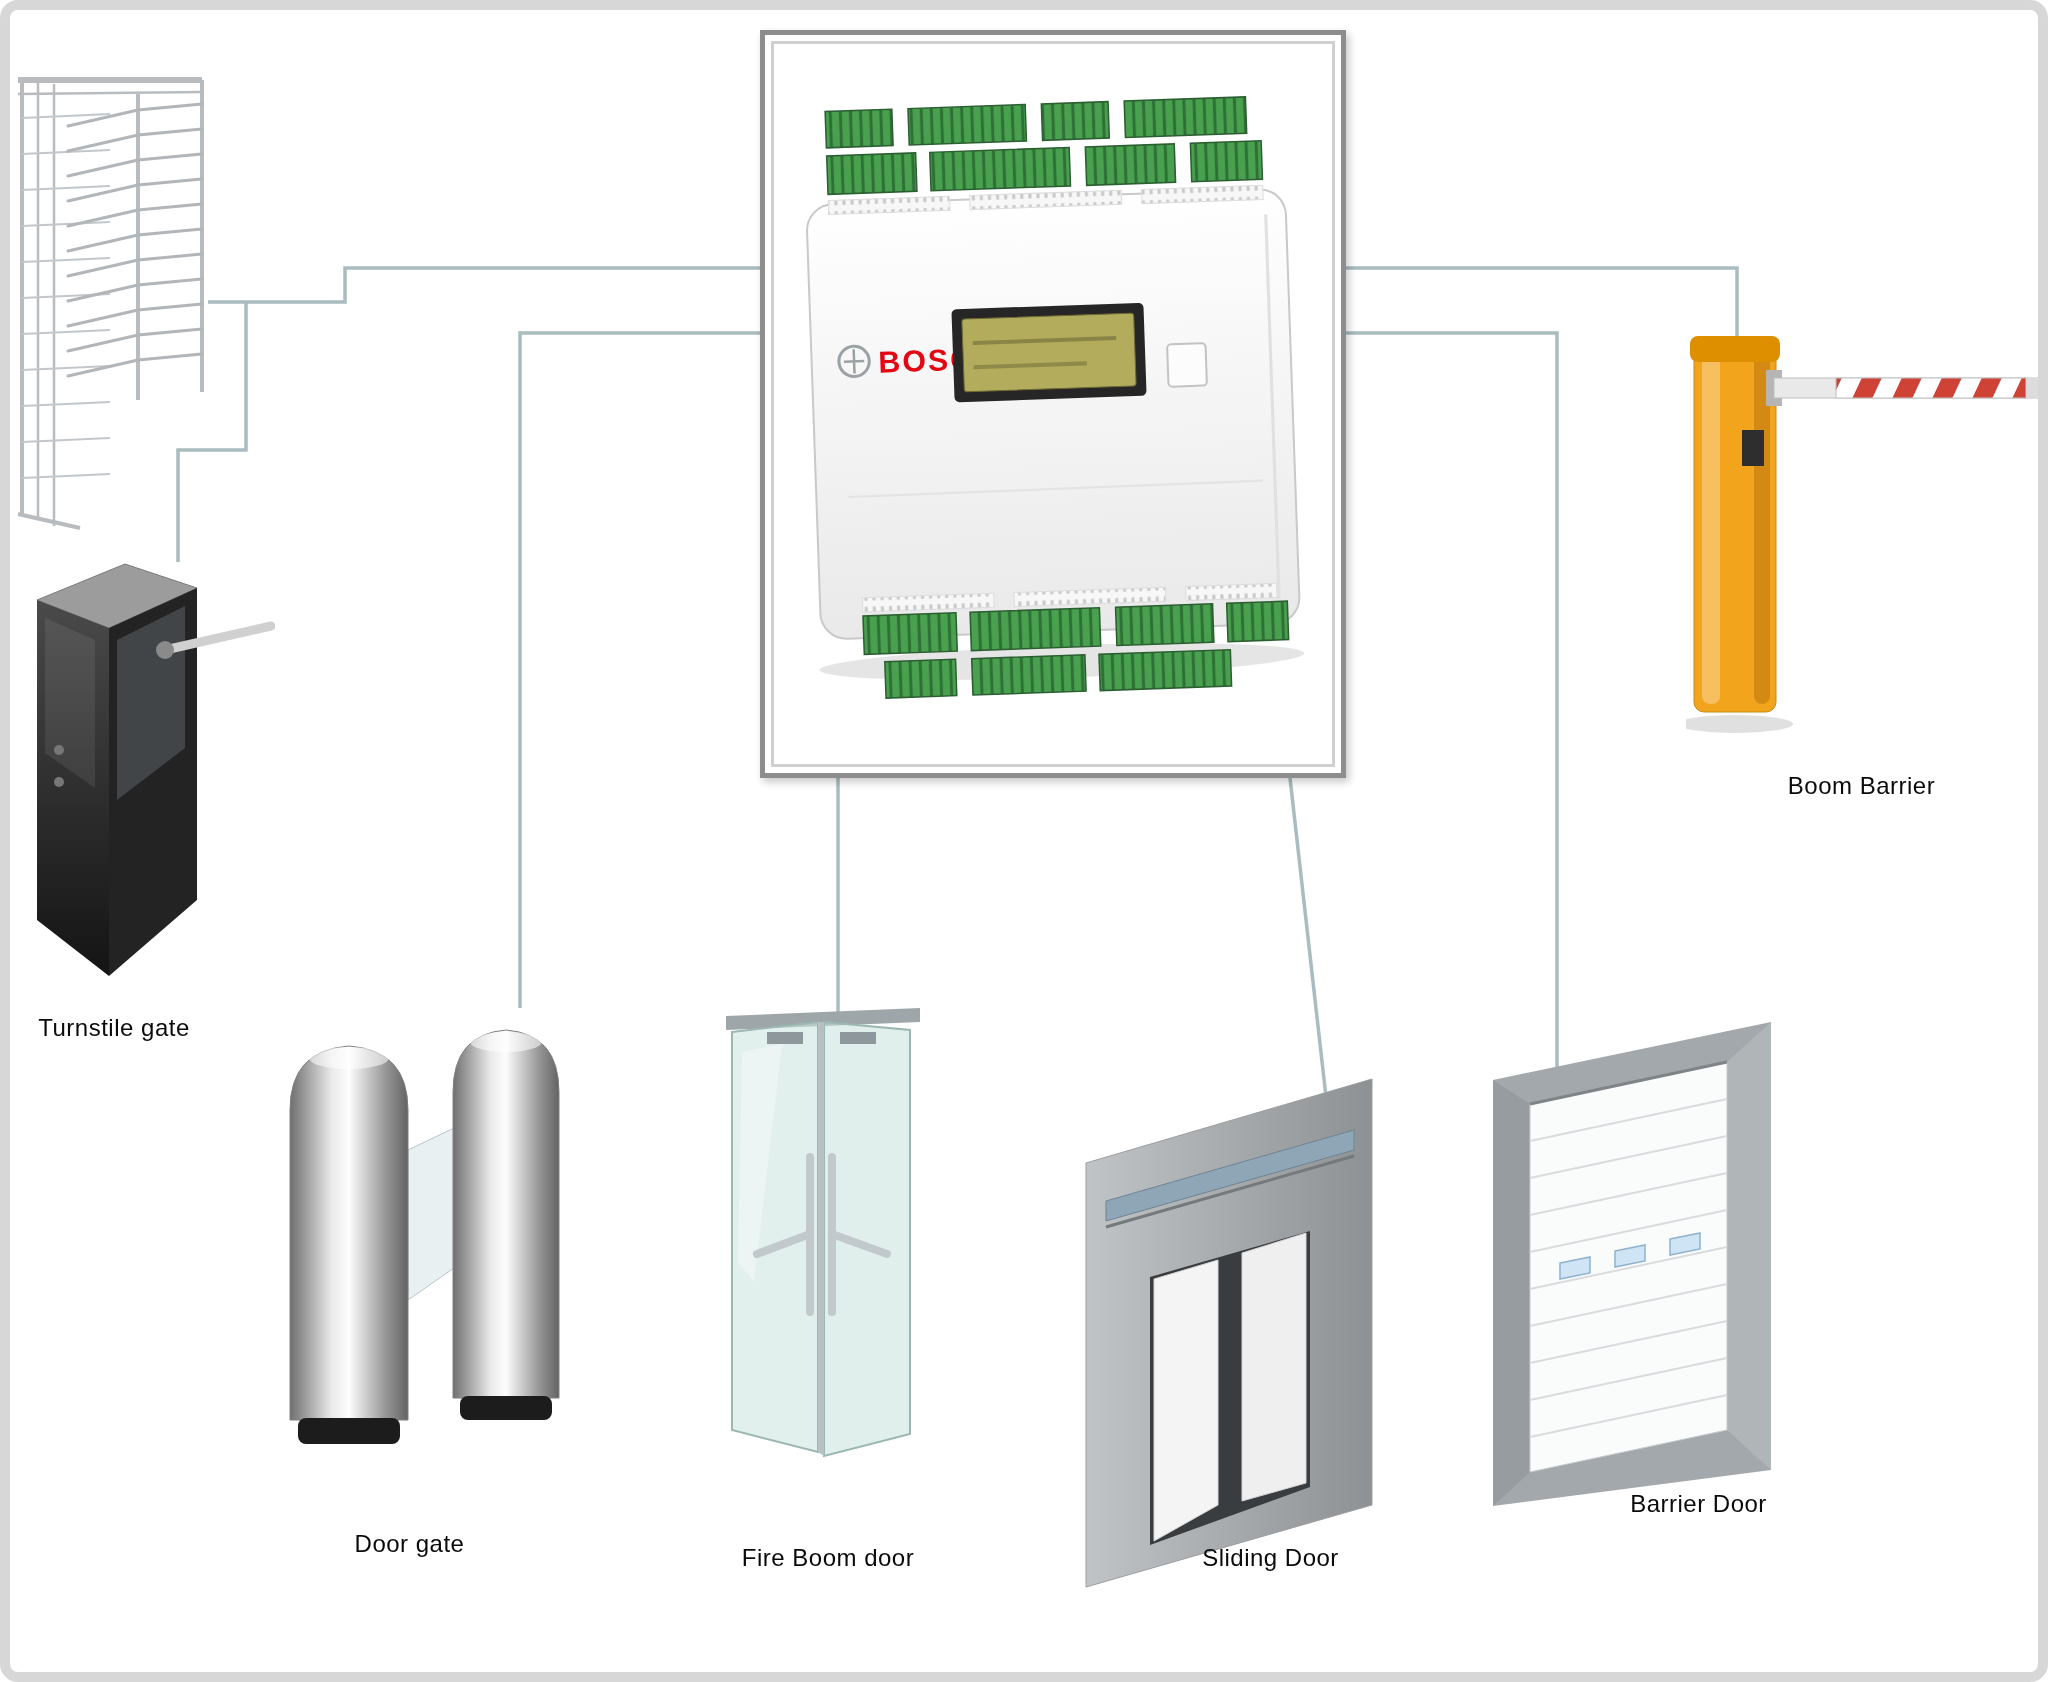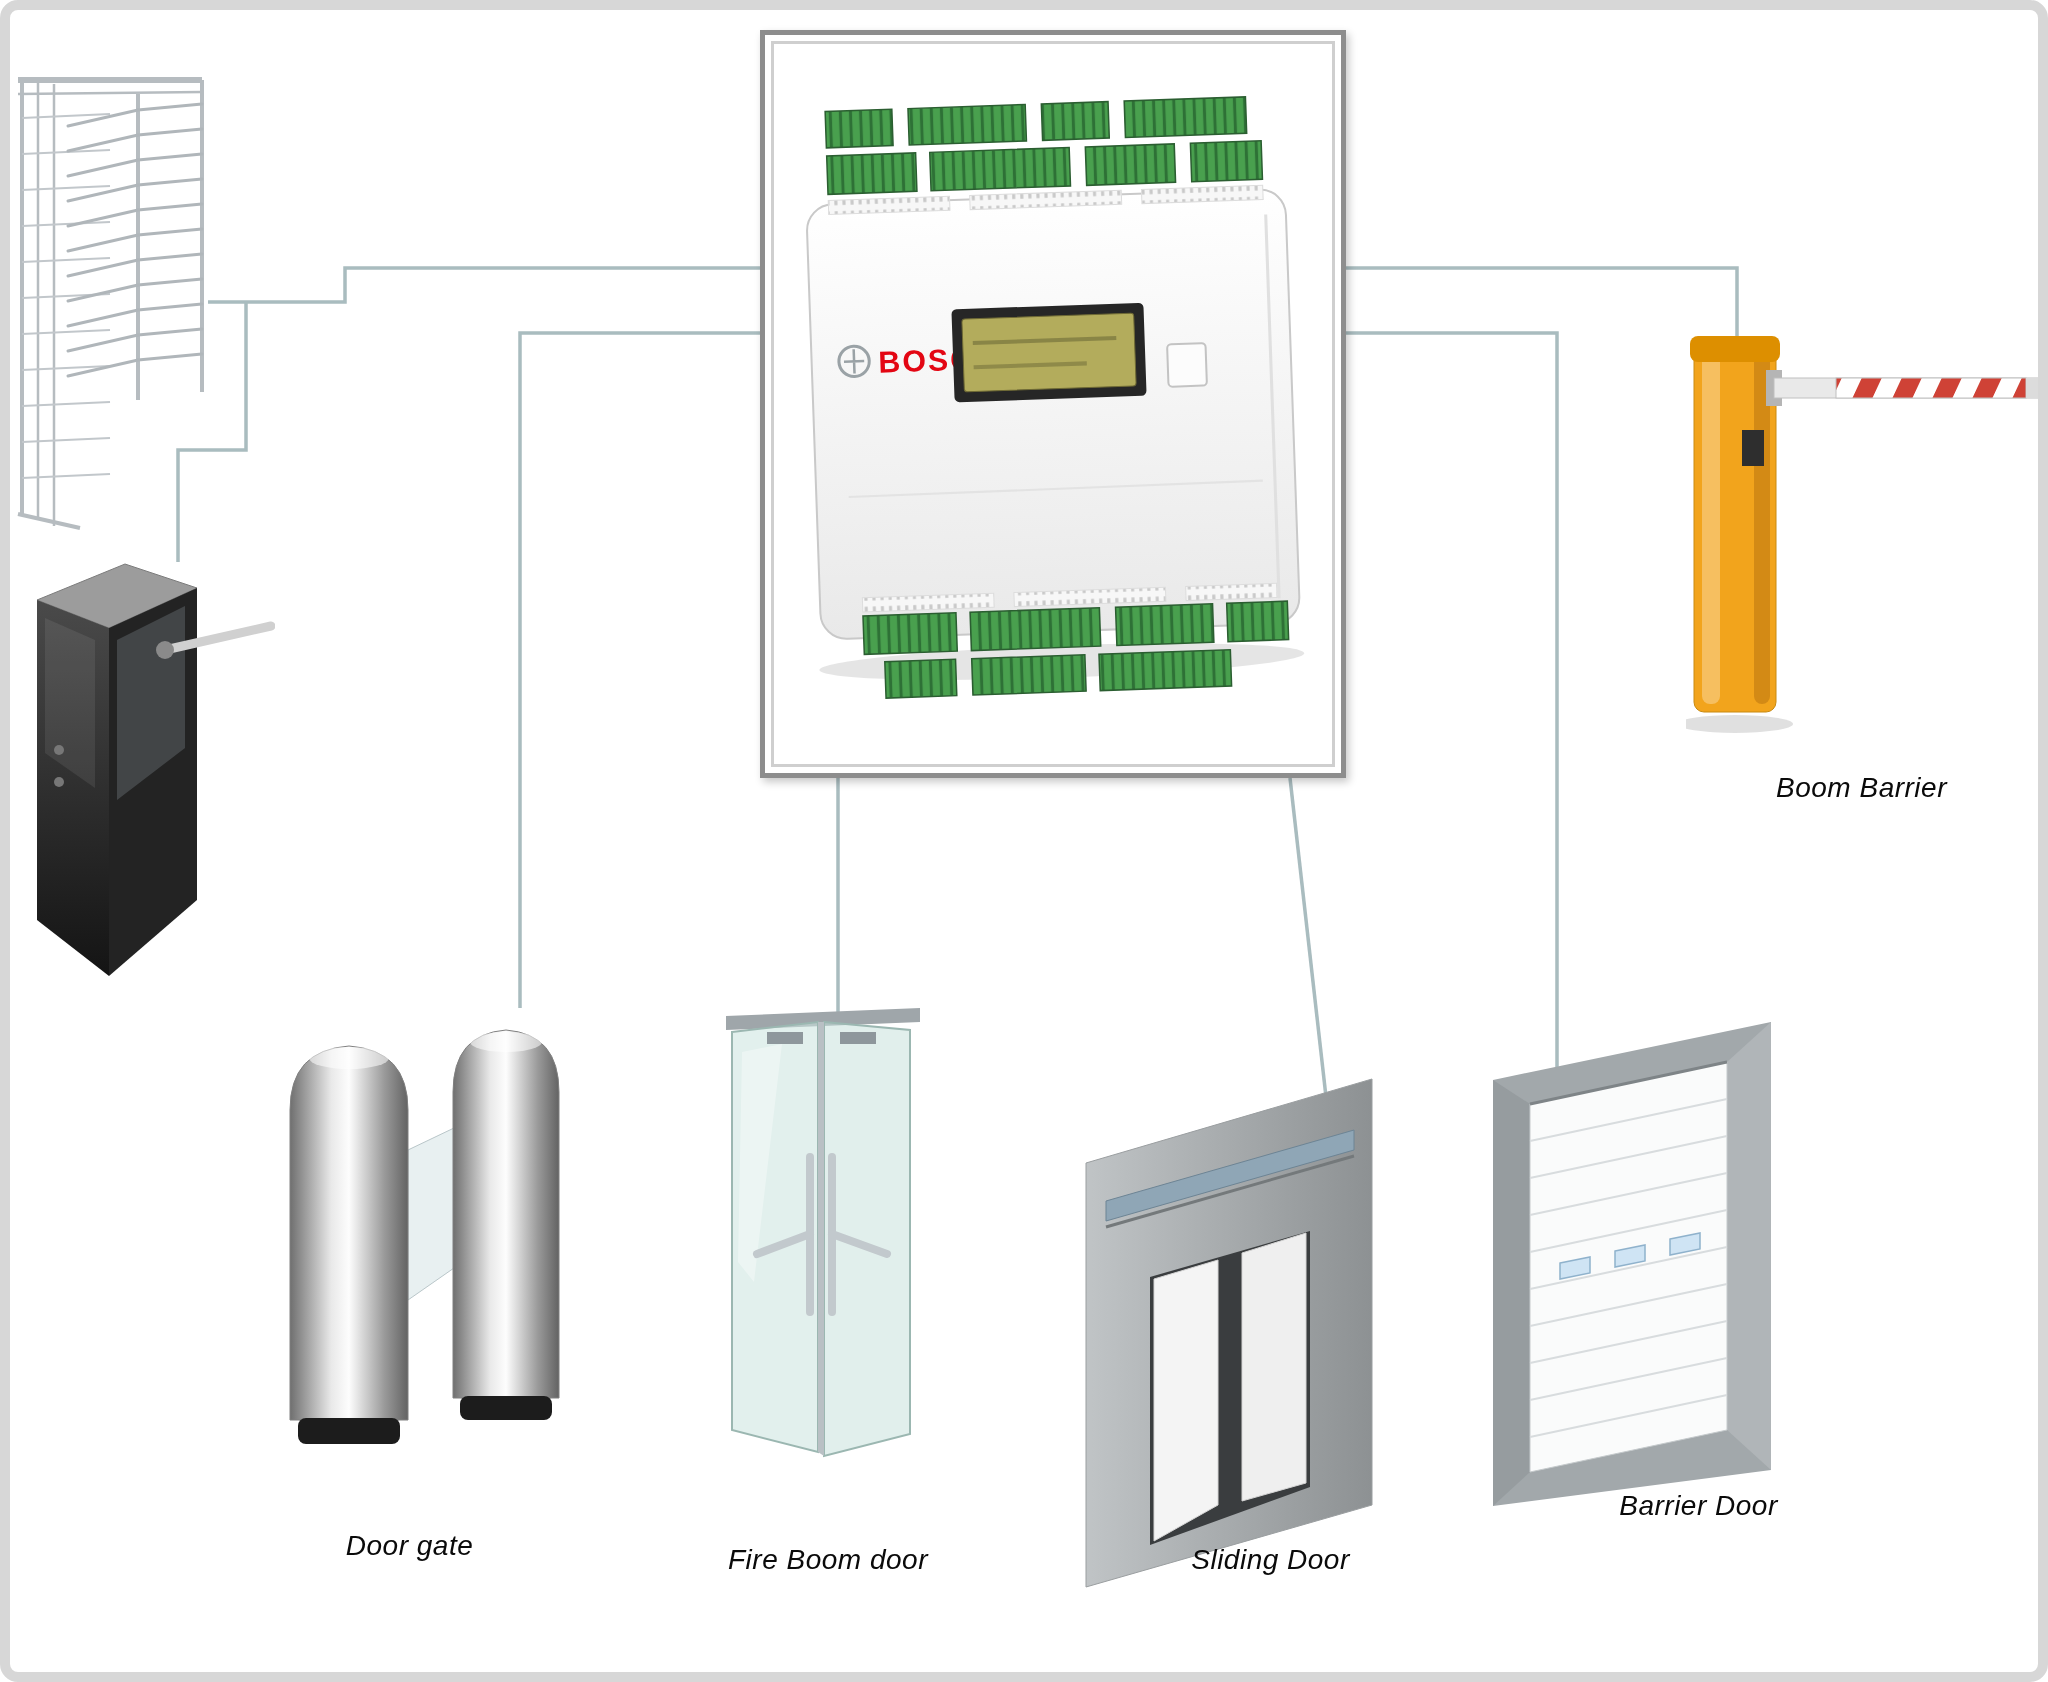--- a/index.html
+++ b/index.html
@@ -7,23 +7,22 @@
     position:relative;width:2048px;height:1682px;background:#ffffff;
     overflow:hidden;font-family:"Liberation Sans",sans-serif;
   }
   .page-border{
     position:absolute;inset:0;border:10px solid #d7d7d7;border-radius:18px;
     pointer-events:none;box-sizing:border-box;
   }
   .wires{position:absolute;left:0;top:0;width:2048px;height:1682px;}
   .dev{position:absolute;}
   .lbl{
-    position:absolute;font-size:28px;color:#0a0a0a;text-align:center;
+    position:absolute;font-size:24px;color:#0a0a0a;text-align:center;
     letter-spacing:0.5px;
-    font-style:italic;
   }
   .ctrl-frame{
     position:absolute;left:760px;top:30px;width:586px;height:748px;
     background:#ffffff;border:5px solid #8d8d8d;box-sizing:border-box;
     box-shadow: inset 0 0 0 6px #ffffff, inset 0 0 0 9px #cfcfcf, 3px 4px 8px rgba(0,0,0,.22);
   }
   .ctrl-frame svg{position:absolute;left:10px;top:10px;}
   svg text.brand{font-family:"Liberation Sans",sans-serif;font-weight:bold;font-size:30px;letter-spacing:2px;}
 </style>
 </head>
@@ -104,20 +103,21 @@
     <polygon points="12,52 84,80 84,428 12,372" fill="url(#tripFront)"></polygon>
     <polygon points="84,80 172,40 172,352 84,428" fill="#232323"></polygon>
     <polygon points="92,92 160,58 160,200 92,252" fill="rgba(125,135,140,0.35)"></polygon>
     <polygon points="20,70 70,92 70,240 20,205" fill="rgba(255,255,255,0.08)"></polygon>
     <line x1="140" y1="102" x2="246" y2="78" stroke="#d0d0d0" stroke-width="9" stroke-linecap="round"></line>
     <circle cx="140" cy="102" r="9" fill="#8a8a8a"></circle>
     <circle cx="34" cy="202" r="5" fill="#777777"></circle>
     <circle cx="34" cy="234" r="5" fill="#777777"></circle>
   </svg>
 
+  <div class="lbl" style="left:4px;top:1014px;width:220px">Turnstile gate</div>
 
   <div class="ctrl-frame">
     <svg width="556" height="718" viewBox="0 0 550 710">
       <defs>
         <linearGradient id="bodyG" x1="0" y1="0" x2="0" y2="1">
           <stop offset="0" stop-color="#ffffff"></stop>
             <stop offset="1" stop-color="#e9e9e9"></stop>
         </linearGradient>
         <pattern id="pins" width="10" height="40" patternUnits="userSpaceOnUse">
           <rect width="10" height="40" fill="#49a04e"></rect>

